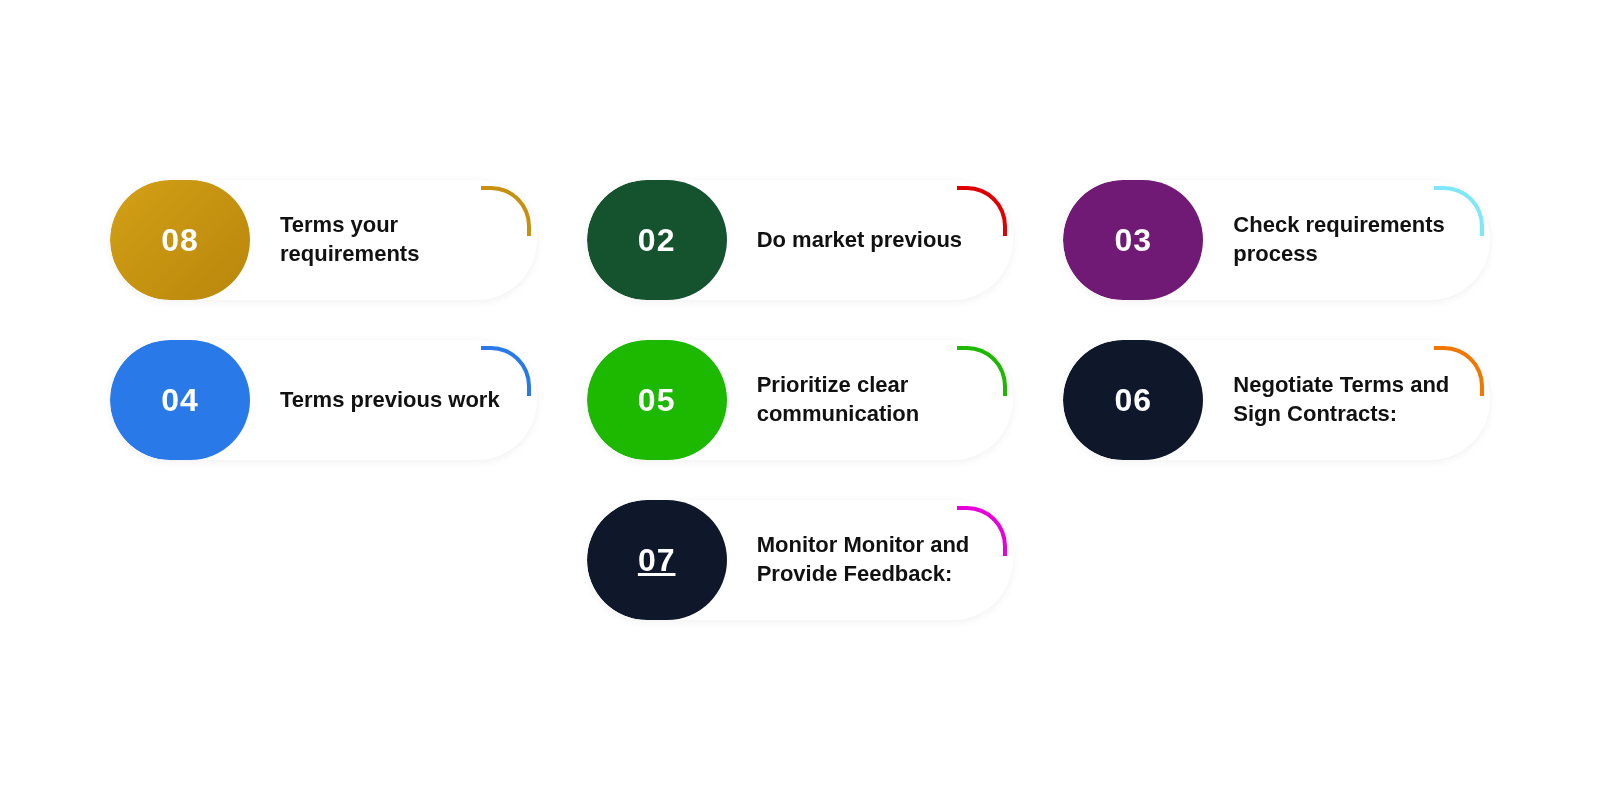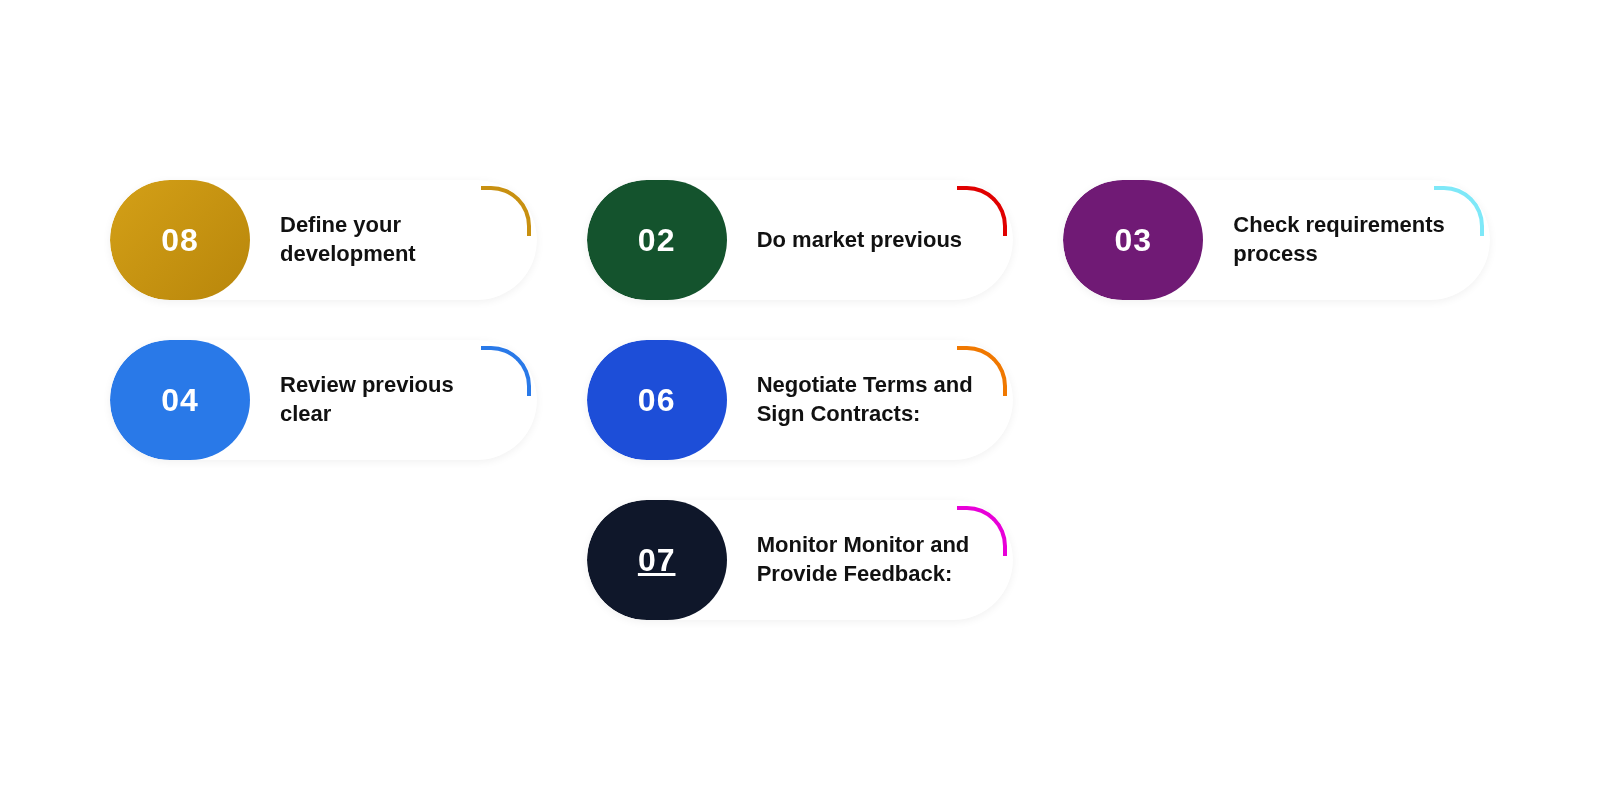--- a/index.html
+++ b/index.html
@@ -94,62 +94,69 @@
       color: #111111;
       line-height: 1.3;
     }
 
     
     .gold    { background: linear-gradient(135deg, #d4a017, #b8860b); }
     .red     { background: #14532d; }
     .cyan    { background: #701a75; }
     .blue    { background: #2979e8; }
     .green   { background: #1db800; }
-    .orange  { background: #1d4ed8; text-align: right; }
+    .orange  { background: #0f172a; text-align: right; }
     .magenta { background: #0f172a; text-decoration: underline; }
 
     .arc-gold    { border-color: #c89010; }
     .arc-red     { border-color: #e00000; }
     .arc-cyan    { border-color: #7ee8f8; }
     .arc-blue    { border-color: #2979e8; }
     .arc-green   { border-color: #1db800; }
     .arc-orange  { border-color: #f07800; }
     .arc-magenta { border-color: #e800d8; }
   </style>
 </head>
 <body>
 
 <div class="container">
   <div class="grid" id="cards-grid">
   <div class="card">
       <div class="card-inner">
         <div class="badge gold">08</div>
-        <span class="card-label">Define your development</span>
+        <span class="card-label">Terms your requirements</span>
         <div class="card-arc arc-gold"></div>
       </div>
     </div>
       <div class="card">
       <div class="card-inner">
         <div class="badge red">02</div>
         <span class="card-label">Do market previous</span>
         <div class="card-arc arc-red"></div>
       </div>
     </div>
       <div class="card">
       <div class="card-inner">
         <div class="badge cyan">03</div>
         <span class="card-label">Check requirements process</span>
         <div class="card-arc arc-cyan"></div>
       </div>
     </div>
       <div class="card">
       <div class="card-inner">
         <div class="badge blue">04</div>
-        <span class="card-label">Review previous clear</span>
+        <span class="card-label">Terms previous work</span>
         <div class="card-arc arc-blue"></div>
+      </div>
+    </div>
+      <div class="card">
+      <div class="card-inner">
+        <div class="badge green">05</div>
+        <span class="card-label">Prioritize clear communication</span>
+        <div class="card-arc arc-green"></div>
       </div>
     </div>
       <div class="card">
       <div class="card-inner">
         <div class="badge orange">06</div>
         <span class="card-label">Negotiate Terms and Sign Contracts:</span>
         <div class="card-arc arc-orange"></div>
       </div>
     </div>
     </div>

